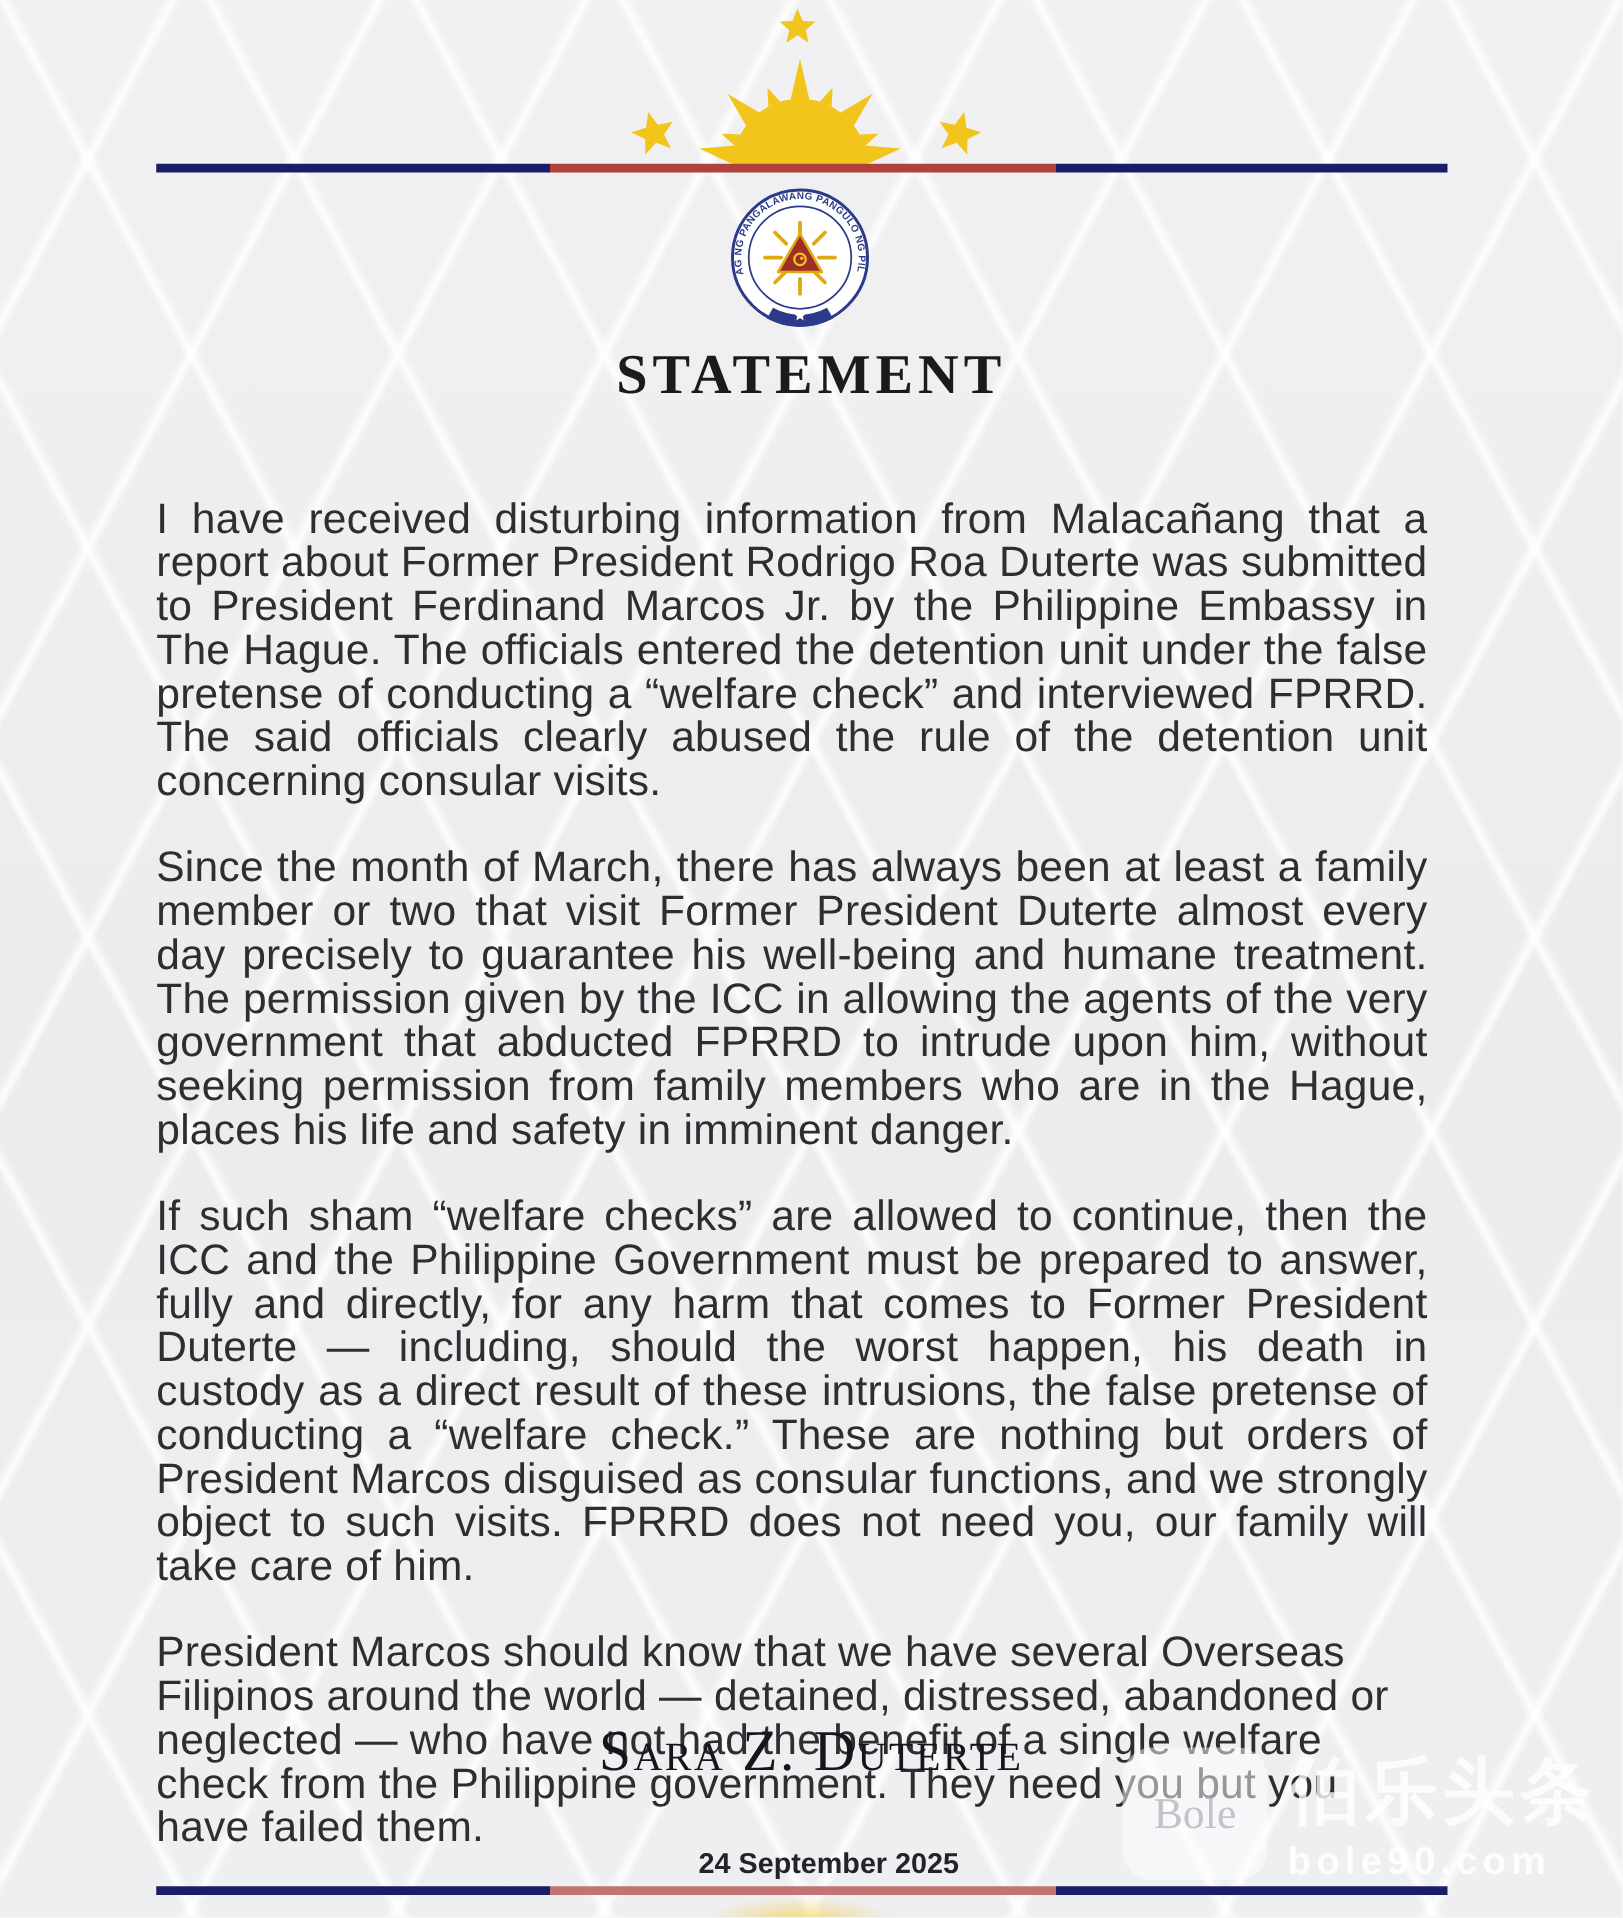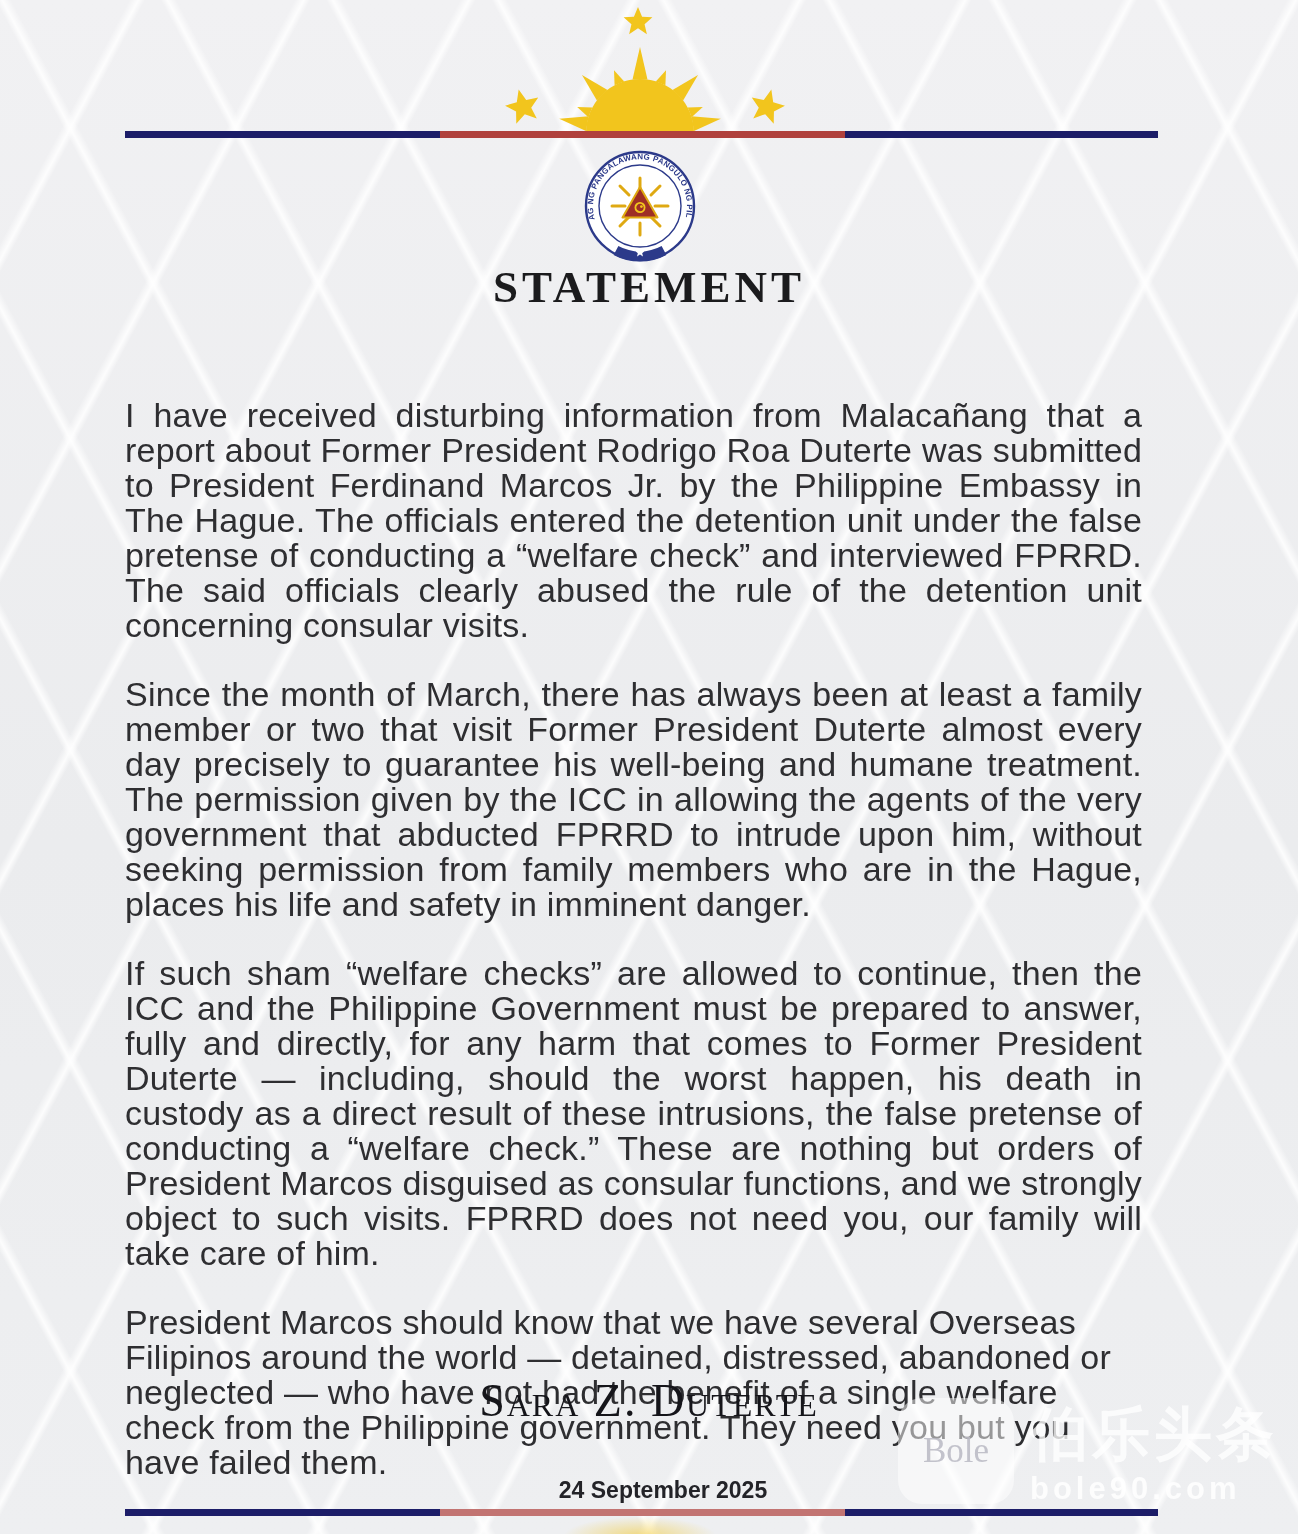--- a/index.html
+++ b/index.html
@@ -26,21 +26,21 @@
   .sun   { position:absolute; left:498px; top:45px; }
   .seal  { position:absolute; left:584px; top:150px; }
   .gold-fill { fill:var(--gold); }
   .bottom-glow {
     position:absolute; left:565px; top:1517px; width:150px; height:17px;
     background:radial-gradient(ellipse at 50% 115%, rgba(242,197,29,.55) 0%, rgba(242,197,29,0) 72%);
   }
 
   
   .title {
-    position:absolute; top:261px; left:0; width:100%;
+    position:absolute; top:273px; left:0; width:100%;
     text-align:center;
     font-family:"Liberation Serif", serif;
     font-size:45px; font-weight:700; letter-spacing:4px;
     color:var(--title);
   }
 
   
   .body-text { position:absolute; left:125px; top:398px; width:1035px; }
   .body-text p {
     margin:0 18px 34px 0;

